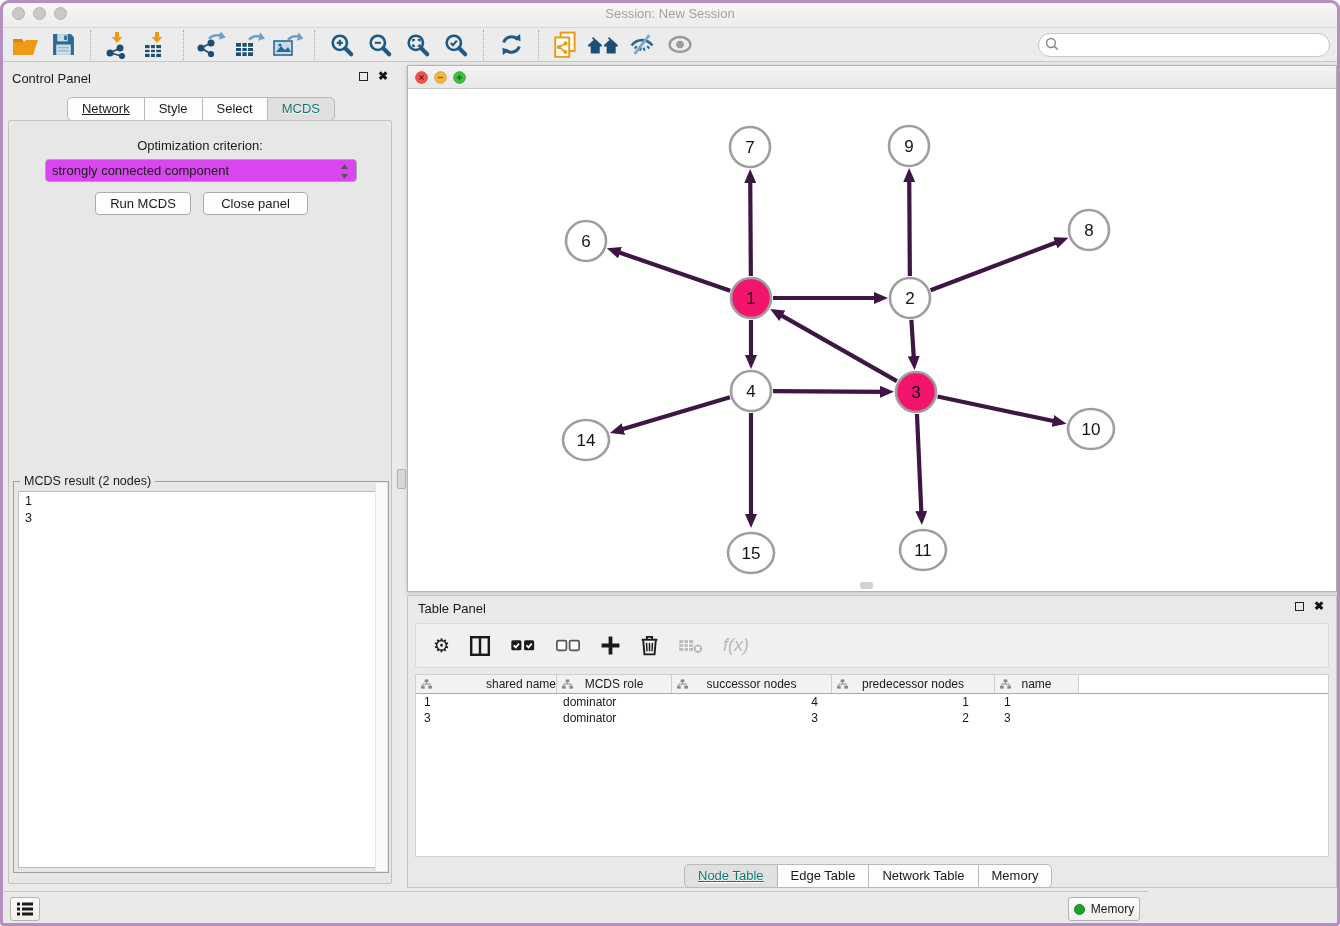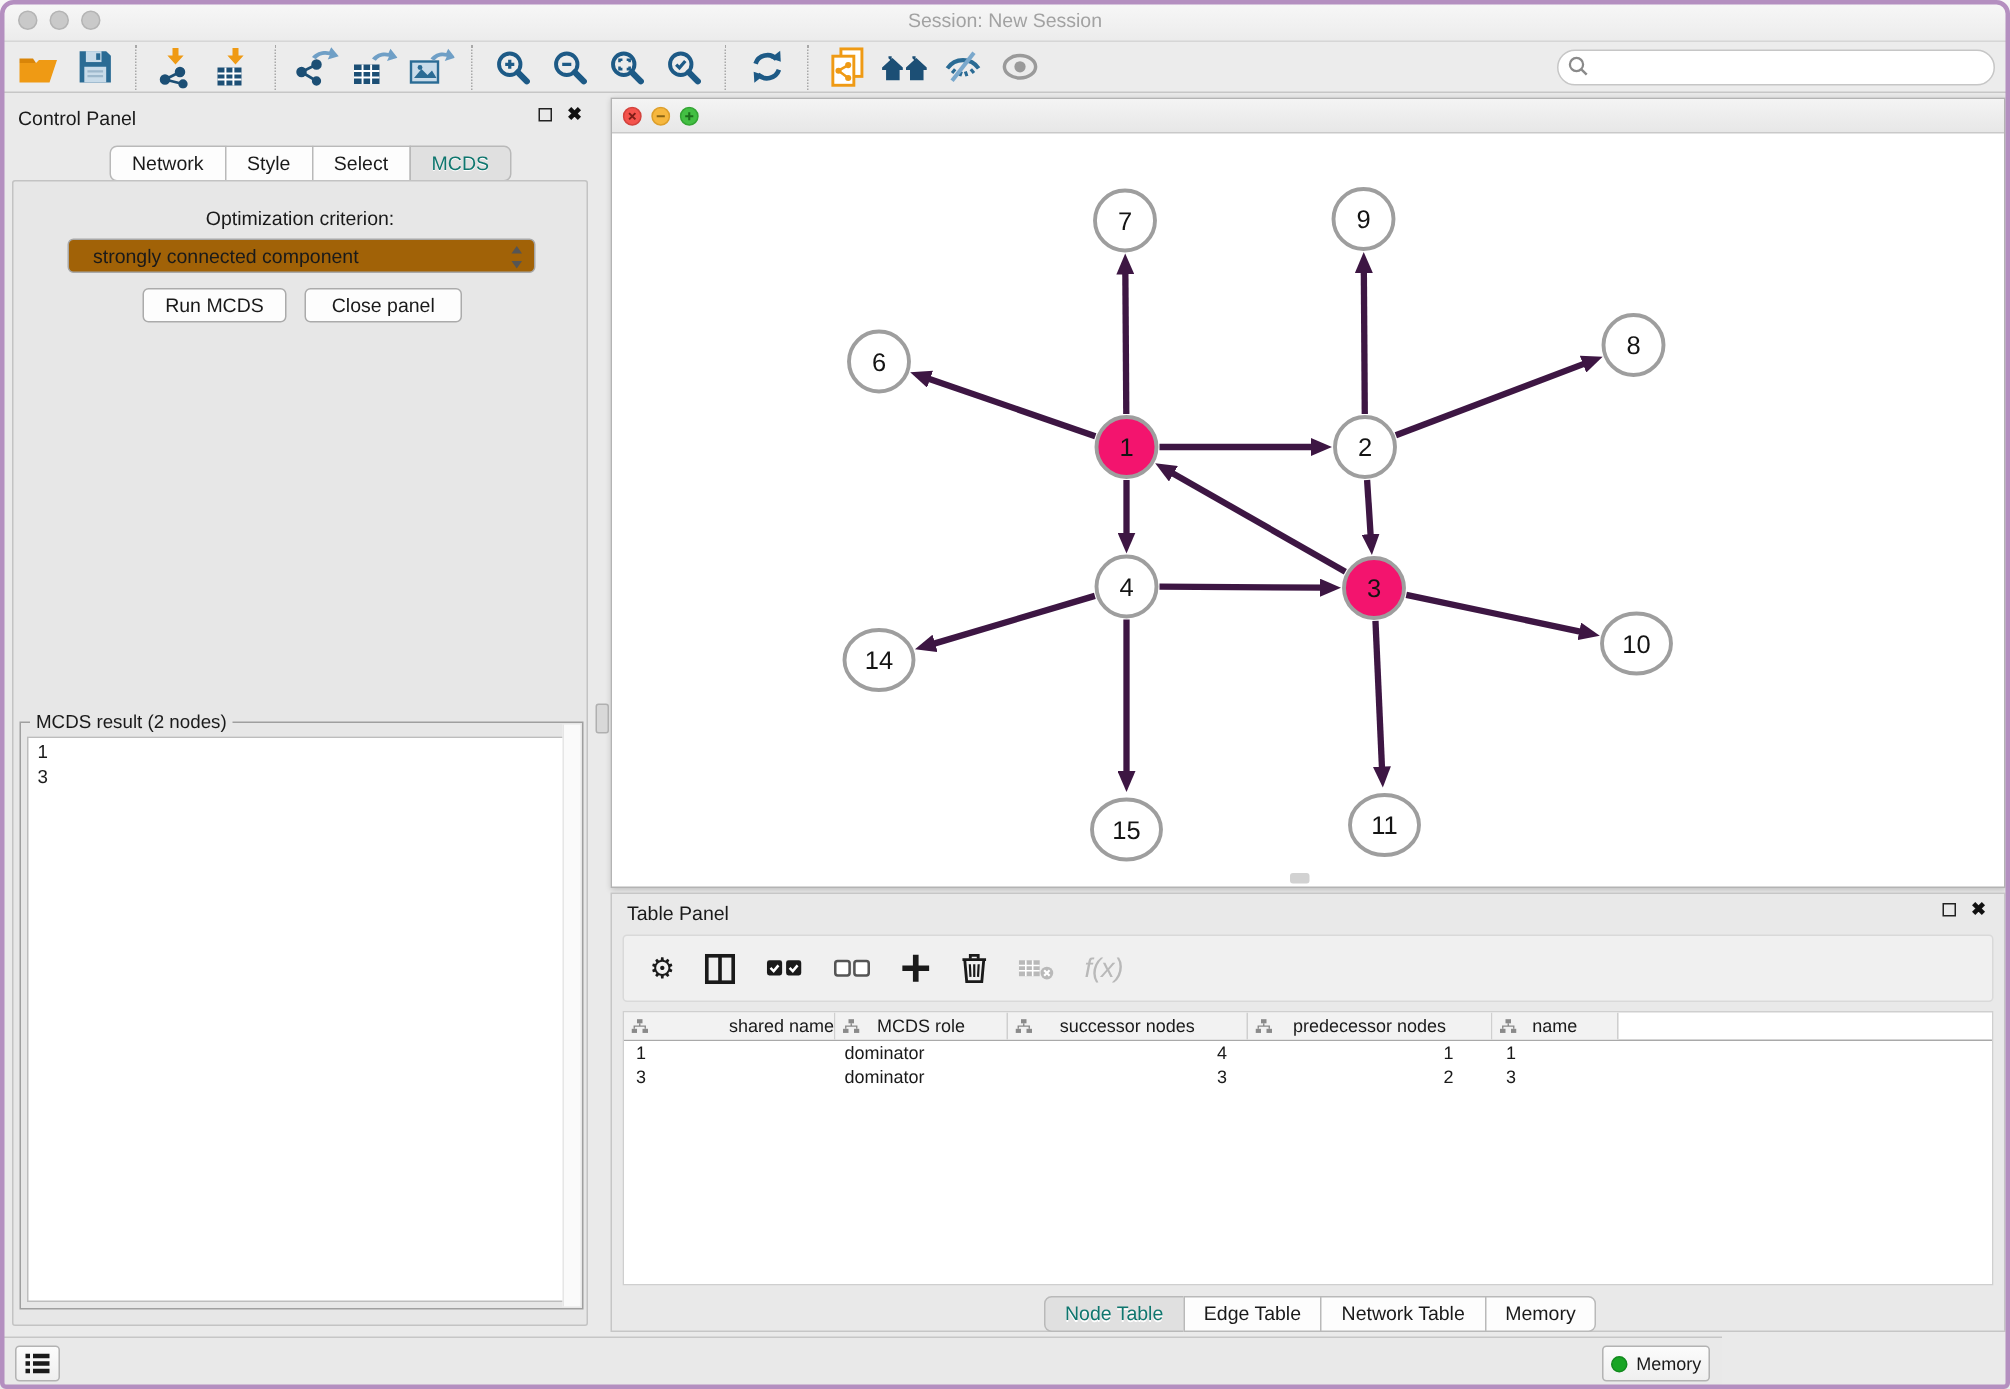--- a/index.html
+++ b/index.html
@@ -33,28 +33,28 @@
   .close-ic { font-size:12px; font-weight:bold; color:#111; line-height:9px; }
 
   
   .control-panel { position:absolute; left:4px; top:66px; width:394px; height:822px; }
   .cp-head { position:relative; height:26px; }
   .cp-head .panel-title { position:absolute; left:8px; top:5px;text-align:center; }
   .head-icons { position:absolute; right:10px; top:6px; display:flex; gap:10px; align-items:center; }
   .seg-row { position:absolute; top:31px; left:0; width:100%; display:flex; justify-content:center; }
   .seg-tab { border:1px solid #b9b9b9; background:#fdfdfd; font-size:13px; padding:3px 14px 4px;
       margin-left:-1px; cursor:default; }
-  .seg-tab:first-child { border-radius:5px 0 0 5px; margin-left:12px; }
+  .seg-tab:first-child { border-radius:5px 0 0 5px; margin-left:0;text-decoration:underline; }
   .seg-tab:last-child { border-radius:0 5px 5px 0; }
   .seg-tab.active { background:#e0e0e0; color:#0f766e; text-shadow:0 1px 0 #fff; }
   .cp-content { position:absolute; left:4px; top:54px; right:6px; bottom:4px;
       background:#e7e7e7; border:1px solid #c3c3c3; border-radius:2px; }
   .opt-label { position:absolute; top:17px; left:0; right:0; text-align:center; font-size:13px; }
-  .opt-select { position:absolute; top:38px; left:36px; width:312px; height:23px; background:#a16207;
-      border:1px solid #a8a8a8; border-radius:4px; font-size:13px; line-height:21px; padding-left:16px; cursor:default; }
+  .opt-select { position:absolute; top:38px; left:36px; width:312px; height:23px; background:#d946ef;
+      border:1px solid #a8a8a8; border-radius:4px; font-size:13px; line-height:21px; padding-left:6px; cursor:default; }
   .opt-select svg { position:absolute; right:7px; top:4px; }
   .cp-btn { position:absolute; top:71px; height:23px; background:#fdfdfd; border:1px solid #ababab;
       border-radius:4px; font-size:13px; text-align:center; line-height:21px; cursor:default; }
   .btn-run { left:86px; width:96px; }
   .btn-closep { left:194px; width:105px; }
   .result-fieldset { position:absolute; left:4px; top:360px; width:376px; height:392px;
       border:1px solid #9f9f9f; background:#e7e7e7; }
   .result-legend { position:absolute; top:-8px; left:6px; background:#e7e7e7; padding:0 4px; font-size:12.5px; }
   .result-area { position:absolute; left:4px; right:4px; top:9px; bottom:4px; background:#fff;
       border:1px solid #bdbdbd; font-size:12.5px; line-height:16.5px; padding:1px 6px; white-space:pre; }

